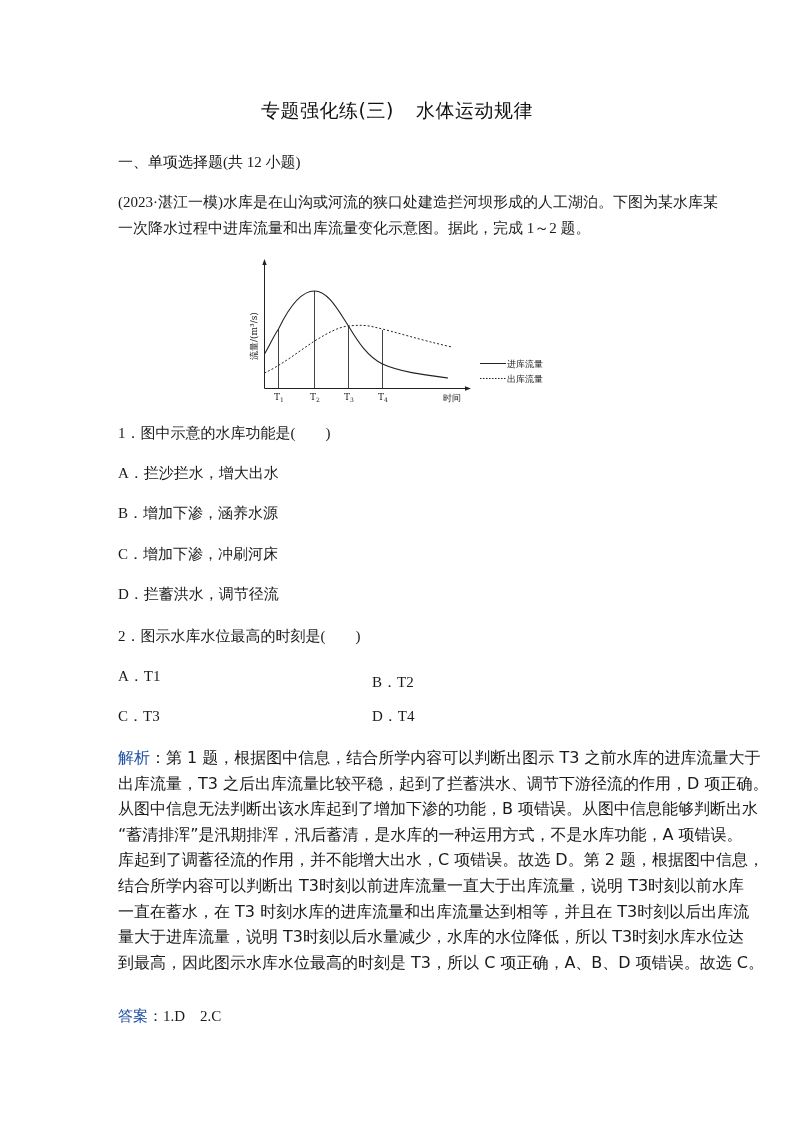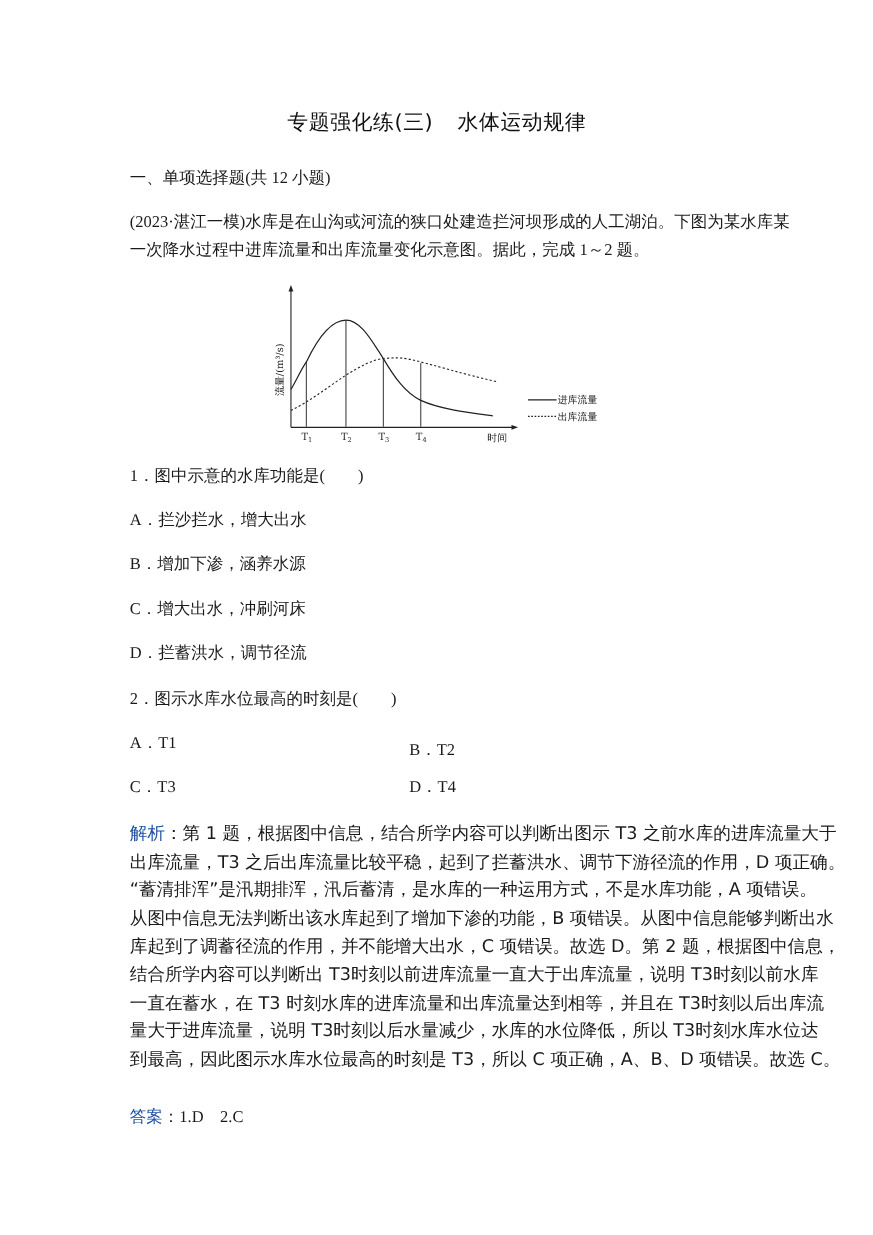--- a/index.html
+++ b/index.html
@@ -135,34 +135,34 @@
         <text x="507" y="366.5" font-size="9">进库流量</text>
         <line x1="480" y1="378.5" x2="506" y2="378.5" stroke="#222" stroke-width="1" stroke-dasharray="1.5,1.5"></line>
         <text x="507" y="381.5" font-size="9">出库流量</text>
       </g>
     </svg>
   </div>
 
   <div class="line q1">1．图中示意的水库功能是(　　)</div>
   <div class="line q1-a">A．拦沙拦水，增大出水</div>
   <div class="line q1-b">B．增加下渗，涵养水源</div>
-  <div class="line q1-c">C．增大出水，冲刷河床</div>
+  <div class="line q1-c">C．增加下渗，冲刷河床</div>
   <div class="line q1-d">D．拦蓄洪水，调节径流</div>
 
   <div class="line q2">2．图示水库水位最高的时刻是(　　)</div>
   <div class="line q2-a">A．T1</div>
   <div class="line q2-b">B．T2</div>
   <div class="line q2-c">C．T3</div>
   <div class="line q2-d">D．T4</div>
 
   <div class="analysis">
     <span class="row"><span class="label-blue">解析</span><span>：</span><span>第 1 题，根据图中信息，结合所学内容可以判断出图示 T3 之前水库的进库流量大于</span></span>
     <span class="row">出库流量，T3 之后出库流量比较平稳，起到了拦蓄洪水、调节下游径流的作用，D 项正确。</span>
+    <span class="row">从图中信息无法判断出该水库起到了增加下渗的功能，B 项错误。从图中信息能够判断出水</span>
     <span class="row">“蓄清排浑”是汛期排浑，汛后蓄清，是水库的一种运用方式，不是水库功能，A 项错误。</span>
-    <span class="row">从图中信息无法判断出该水库起到了增加下渗的功能，B 项错误。从图中信息能够判断出水</span>
     <span class="row">库起到了调蓄径流的作用，并不能增大出水，C 项错误。故选 D。第 2 题，根据图中信息，</span>
     <span class="row">结合所学内容可以判断出 T3时刻以前进库流量一直大于出库流量，说明 T3时刻以前水库</span>
     <span class="row">一直在蓄水，在 T3 时刻水库的进库流量和出库流量达到相等，并且在 T3时刻以后出库流</span>
     <span class="row">量大于进库流量，说明 T3时刻以后水量减少，水库的水位降低，所以 T3时刻水库水位达</span>
     <span class="row">到最高，因此图示水库水位最高的时刻是 T3，所以 C 项正确，A、B、D 项错误。故选 C。</span>
   </div>
 
   <div class="line answer">
     <span class="label-blue">答案</span><span>：</span><span>1.D　2.C</span>
   </div>

